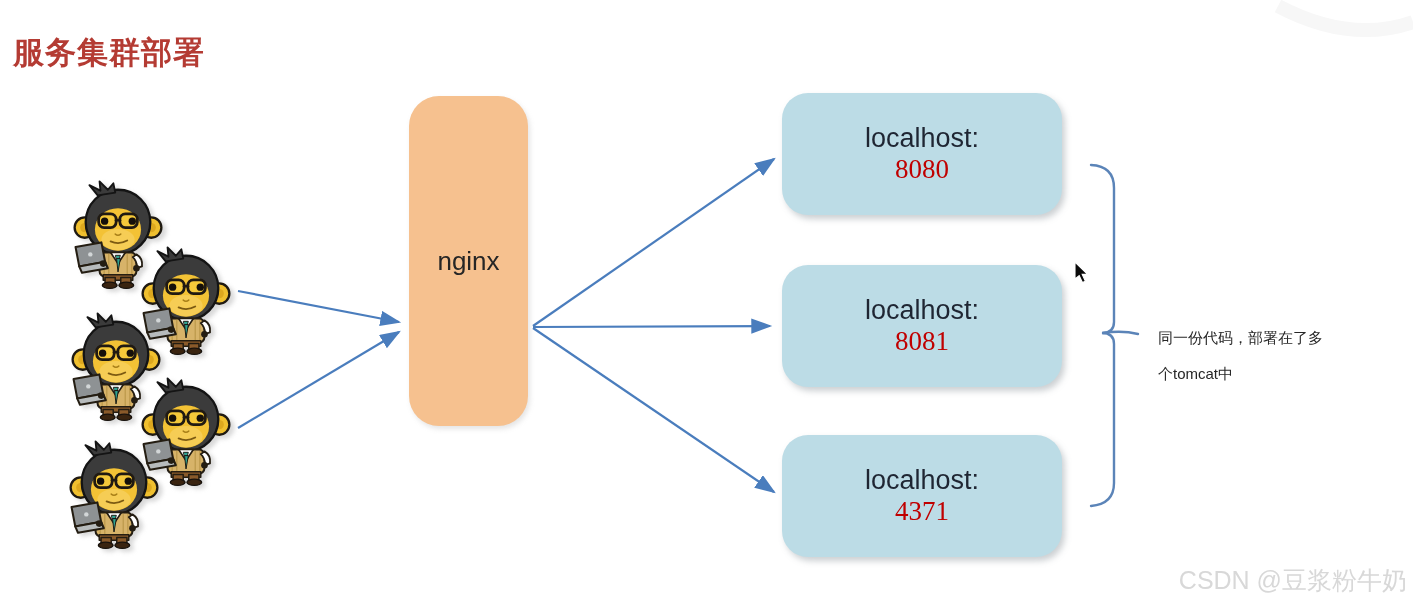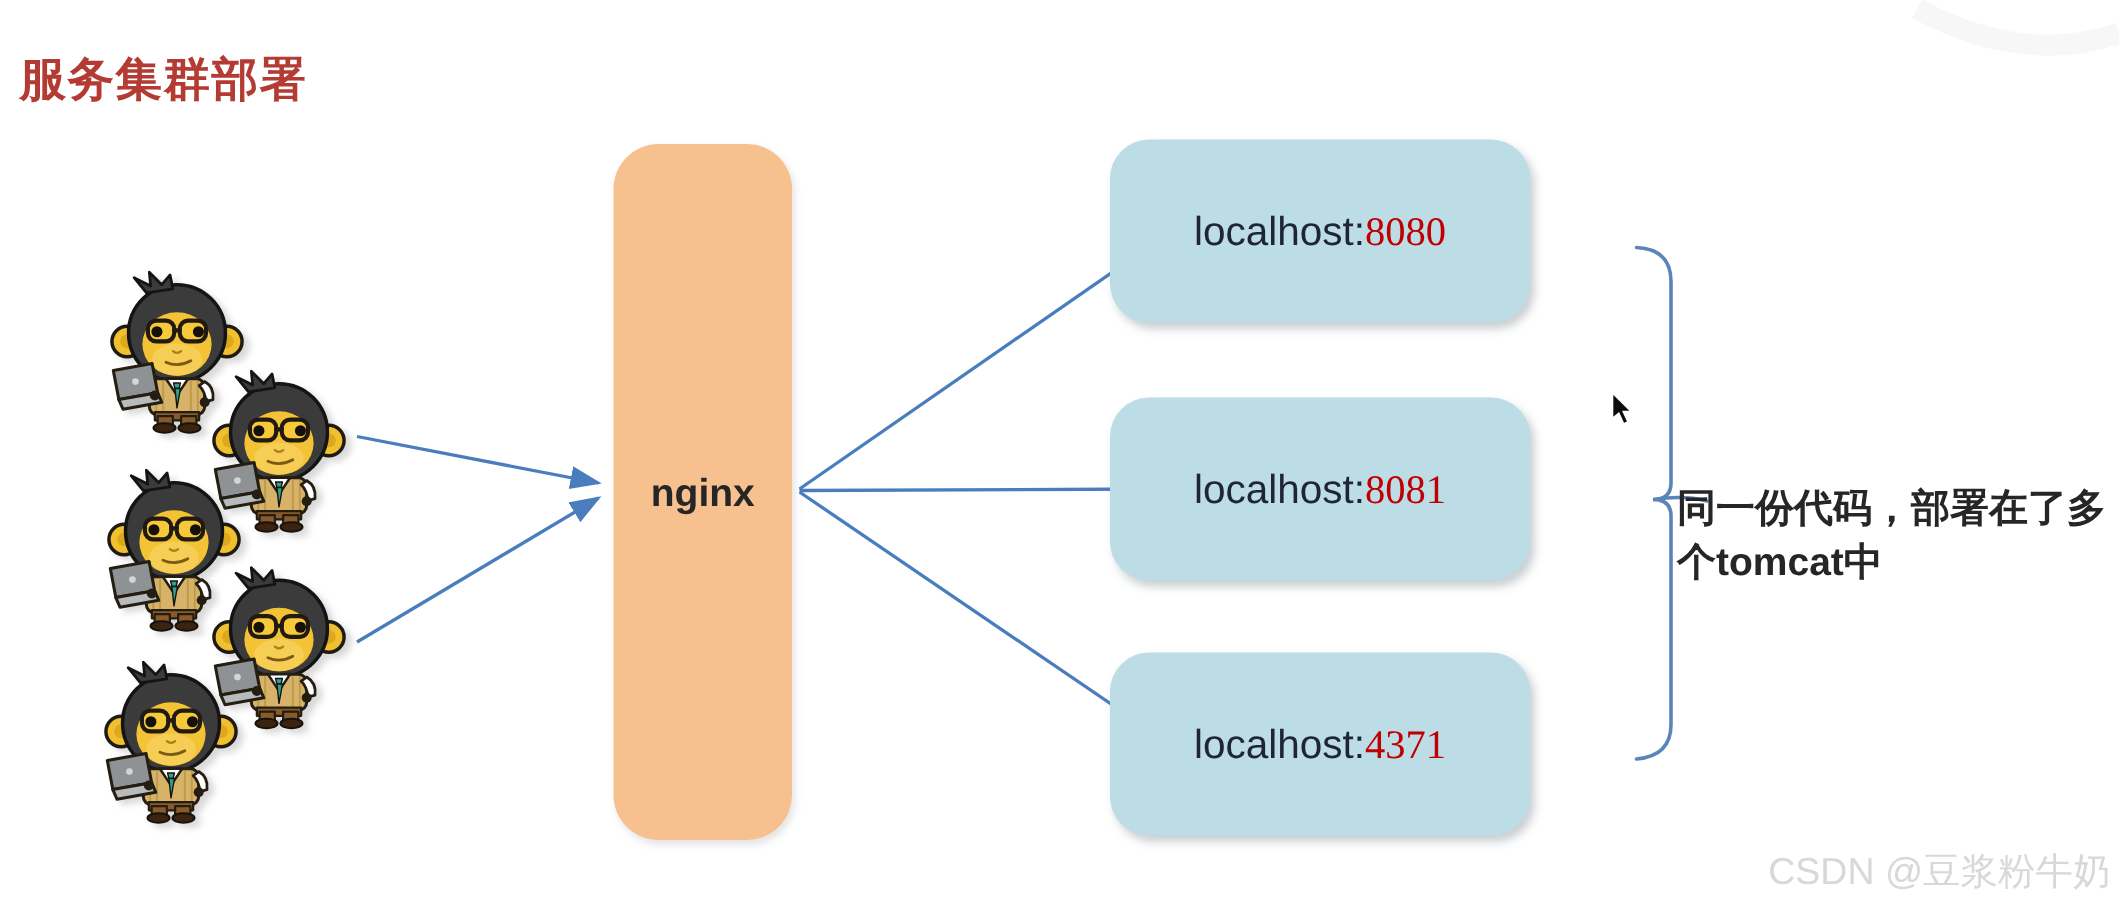--- a/index.html
+++ b/index.html
@@ -21,37 +21,37 @@
   .m3{left:68px;top:312px;}
   .m4{left:138px;top:377px;}
   .m5{left:66px;top:440px;}
 
   .overlay{position:absolute;left:0;top:0;width:1413px;height:606px;pointer-events:none;}
   .arrow{stroke:var(--arrow_blue);stroke-width:2.2;fill:none;}
   .arrowhead{fill:var(--arrow_blue);}
   .brace{stroke:var(--brace_blue);stroke-width:2.4;fill:none;stroke-linecap:round;}
   .faint-arc{stroke:#f7f7f7;stroke-width:14;fill:none;}
 
-  .nginx-box{position:absolute;left:409px;top:96px;width:119px;height:464px;
+  .nginx-box{position:absolute;left:409px;top:96px;width:119px;height:330px;
     background:var(--nginx_fill);border-radius:30px;display:flex;align-items:center;
-    justify-content:center;box-shadow:2px 3px 5px rgba(150,150,150,0.25);font-weight:bold;}
+    justify-content:center;box-shadow:2px 3px 5px rgba(150,150,150,0.25);}
   .nginx-box span{font-size:26px;color:var(--label_text);}
 
   .proxy-label{position:absolute;left:570px;top:286px;font-size:22px;
     color:var(--label_text);white-space:nowrap;}
 
-  .server-box{position:absolute;left:740px;width:280px;height:122px;
+  .server-box{position:absolute;left:782px;width:280px;height:122px;
     background:var(--server_fill);border-radius:26px;display:flex;align-items:center;
-    justify-content:center;box-shadow:3px 4px 6px rgba(110,120,130,0.35);}
+    justify-content:center;box-shadow:3px 4px 6px rgba(110,120,130,0.35);flex-direction:column;}
   .s1{top:93px;} .s2{top:265px;} .s3{top:435px;}
   .server-box .host{font-size:27px;color:var(--host_text);}
   .server-box .port{font-size:27px;color:var(--port_red);font-family:Liberation Serif, serif;}
 
-  .note{position:absolute;left:1118px;top:320px;font-size:26px;color:var(--label_text);
-    line-height:36px;white-space:nowrap;font-weight:bold;}
+  .note{position:absolute;left:1158px;top:320px;font-size:15px;color:var(--label_text);
+    line-height:36px;white-space:nowrap;}
 
   .watermark{position:absolute;right:6px;top:564px;font-size:25px;
     color:var(--watermark_gray);white-space:nowrap;}
 </style>
 </head>
 <body>
 
 <div class="stage">
 
   <svg width="0" height="0" style="position:absolute" aria-hidden="true">

